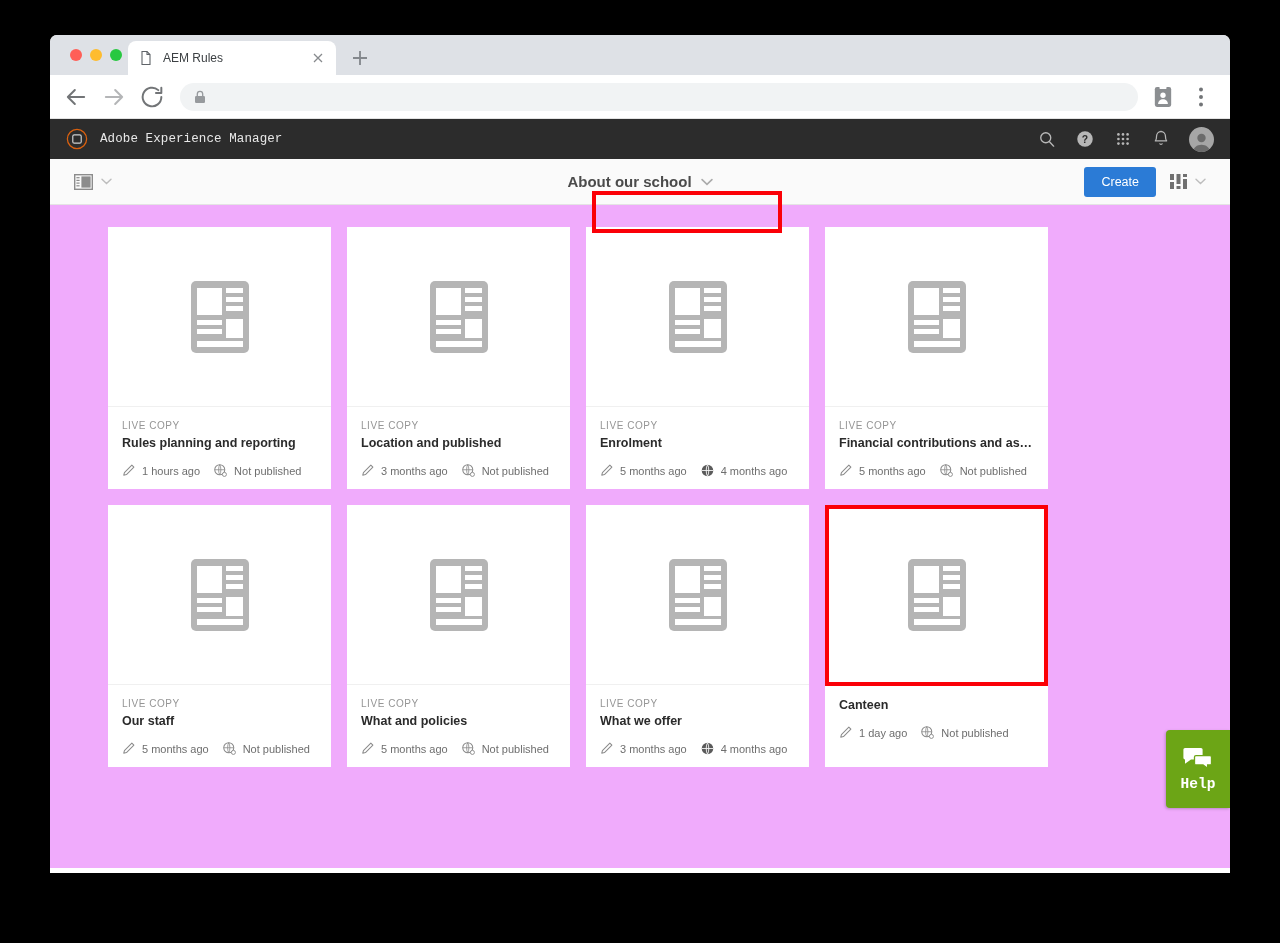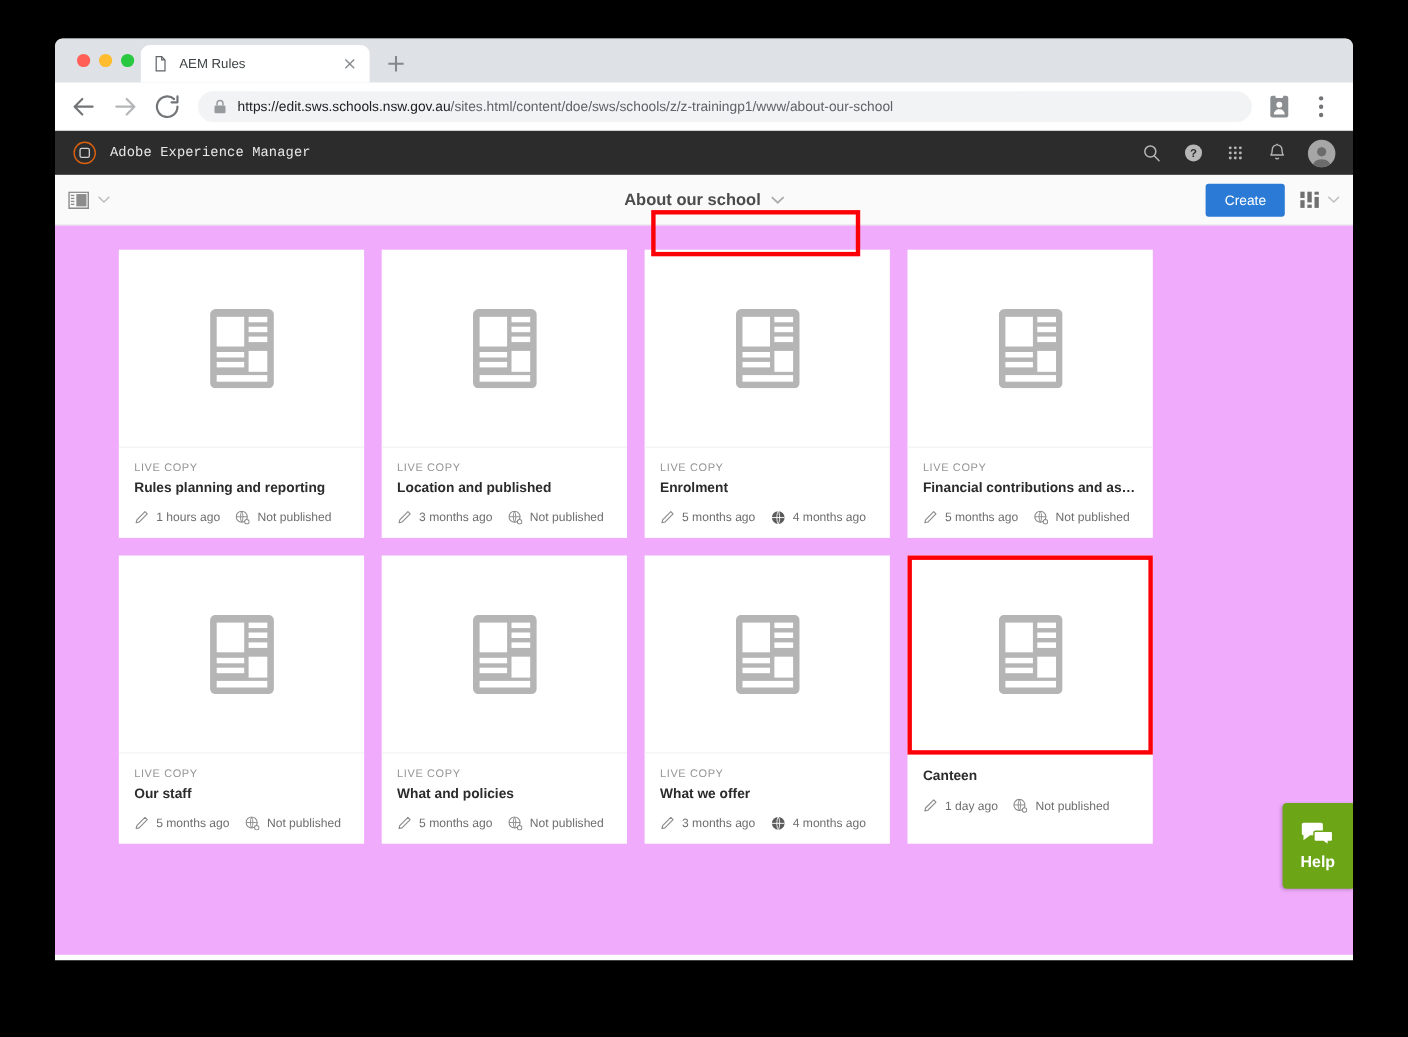--- a/index.html
+++ b/index.html
@@ -80,21 +80,21 @@
     width: 25px; height: 25px; border-radius: 50%;
     background: #a6a6a6; overflow: hidden; position: relative;
   }
   .avatar svg { position: absolute; left: 0; top: 2px; }
 
   
   .toolbar {
     height: 46px; background: #fafafa;
     border-bottom: 1px solid #e4e4e4;
     display: flex; align-items: center; position: relative;
-    padding: 0 12px;
+    padding: 0 24px;
   }
   .rail-toggle { display: flex; align-items: center; gap: 8px; }
   .rail-icon { width: 19px; height: 16px; }
   .chev { width: 11px; height: 7px; opacity: .55; }
 
   .title-wrap {
     position: absolute; left: 0; right: 0; top: 0; bottom: 0;
     display: flex; align-items: center; justify-content: center;
     pointer-events: none;
   }
@@ -160,21 +160,21 @@
   
   .help-tab {
     position: absolute; right: 0; top: 525px;
     width: 64px; height: 78px; background: #6ca516;
     border-radius: 4px 0 0 4px;
     display: flex; flex-direction: column; align-items: center;
     justify-content: center; gap: 6px;
     box-shadow: -1px 1px 3px rgba(0,0,0,.22);
     z-index: 30;
   }
-  .help-label { color: #fff; font-size: 14.5px; font-weight: 700; }
+  .help-label { color: #fff; font-size: 14.5px; font-weight: 700; font-family: Liberation Mono, monospace; }
 </style>
 </head>
 <body>
 
 <div class="browser-window">
 
   <div class="tab-strip">
     <div class="traffic-lights">
       <div class="tl tl-red"></div>
       <div class="tl tl-yellow"></div>
@@ -206,21 +206,20 @@
     </svg>
     <svg class="nav-btn" viewBox="0 0 24 24">
       <path d="M20 12a8 8 0 11-2.6-5.9M20 4v4.6h-4.6" stroke="#3c4043" stroke-width="1.7" fill="none" stroke-linecap="round" stroke-linejoin="round"></path>
     </svg>
 
     <div class="url-box">
       <svg class="lock-icon" viewBox="0 0 12 14">
         <rect x="1" y="6" width="10" height="7" rx="1.2" fill="#5f6368"></rect>
         <path d="M3.3 6V4a2.7 2.7 0 015.4 0v2" fill="none" stroke="#5f6368" stroke-width="1.3"></path>
       </svg>
-      <span class="url-text"><span class="host">https://edit.sws.schools.nsw.gov.au</span><span>/sites.html/content/doe/sws/schools/z/z-trainingp1/www/about-our-school</span></span>
     </div>
 
     <div class="nav-right">
       <svg class="nav-btn" viewBox="0 0 24 24">
         <rect x="5" y="3.5" width="14" height="17" rx="1.8" fill="#5f6368"></rect>
         <rect x="9" y="2" width="6" height="3.2" rx="1" fill="#fff"></rect>
         <circle cx="12" cy="10.5" r="2.3" fill="#fff"></circle>
         <path d="M7.8 18c0-2.4 1.9-4 4.2-4s4.2 1.6 4.2 4z" fill="#fff"></path>
       </svg>
       <svg class="nav-btn" viewBox="0 0 24 24" style="width:20px">

